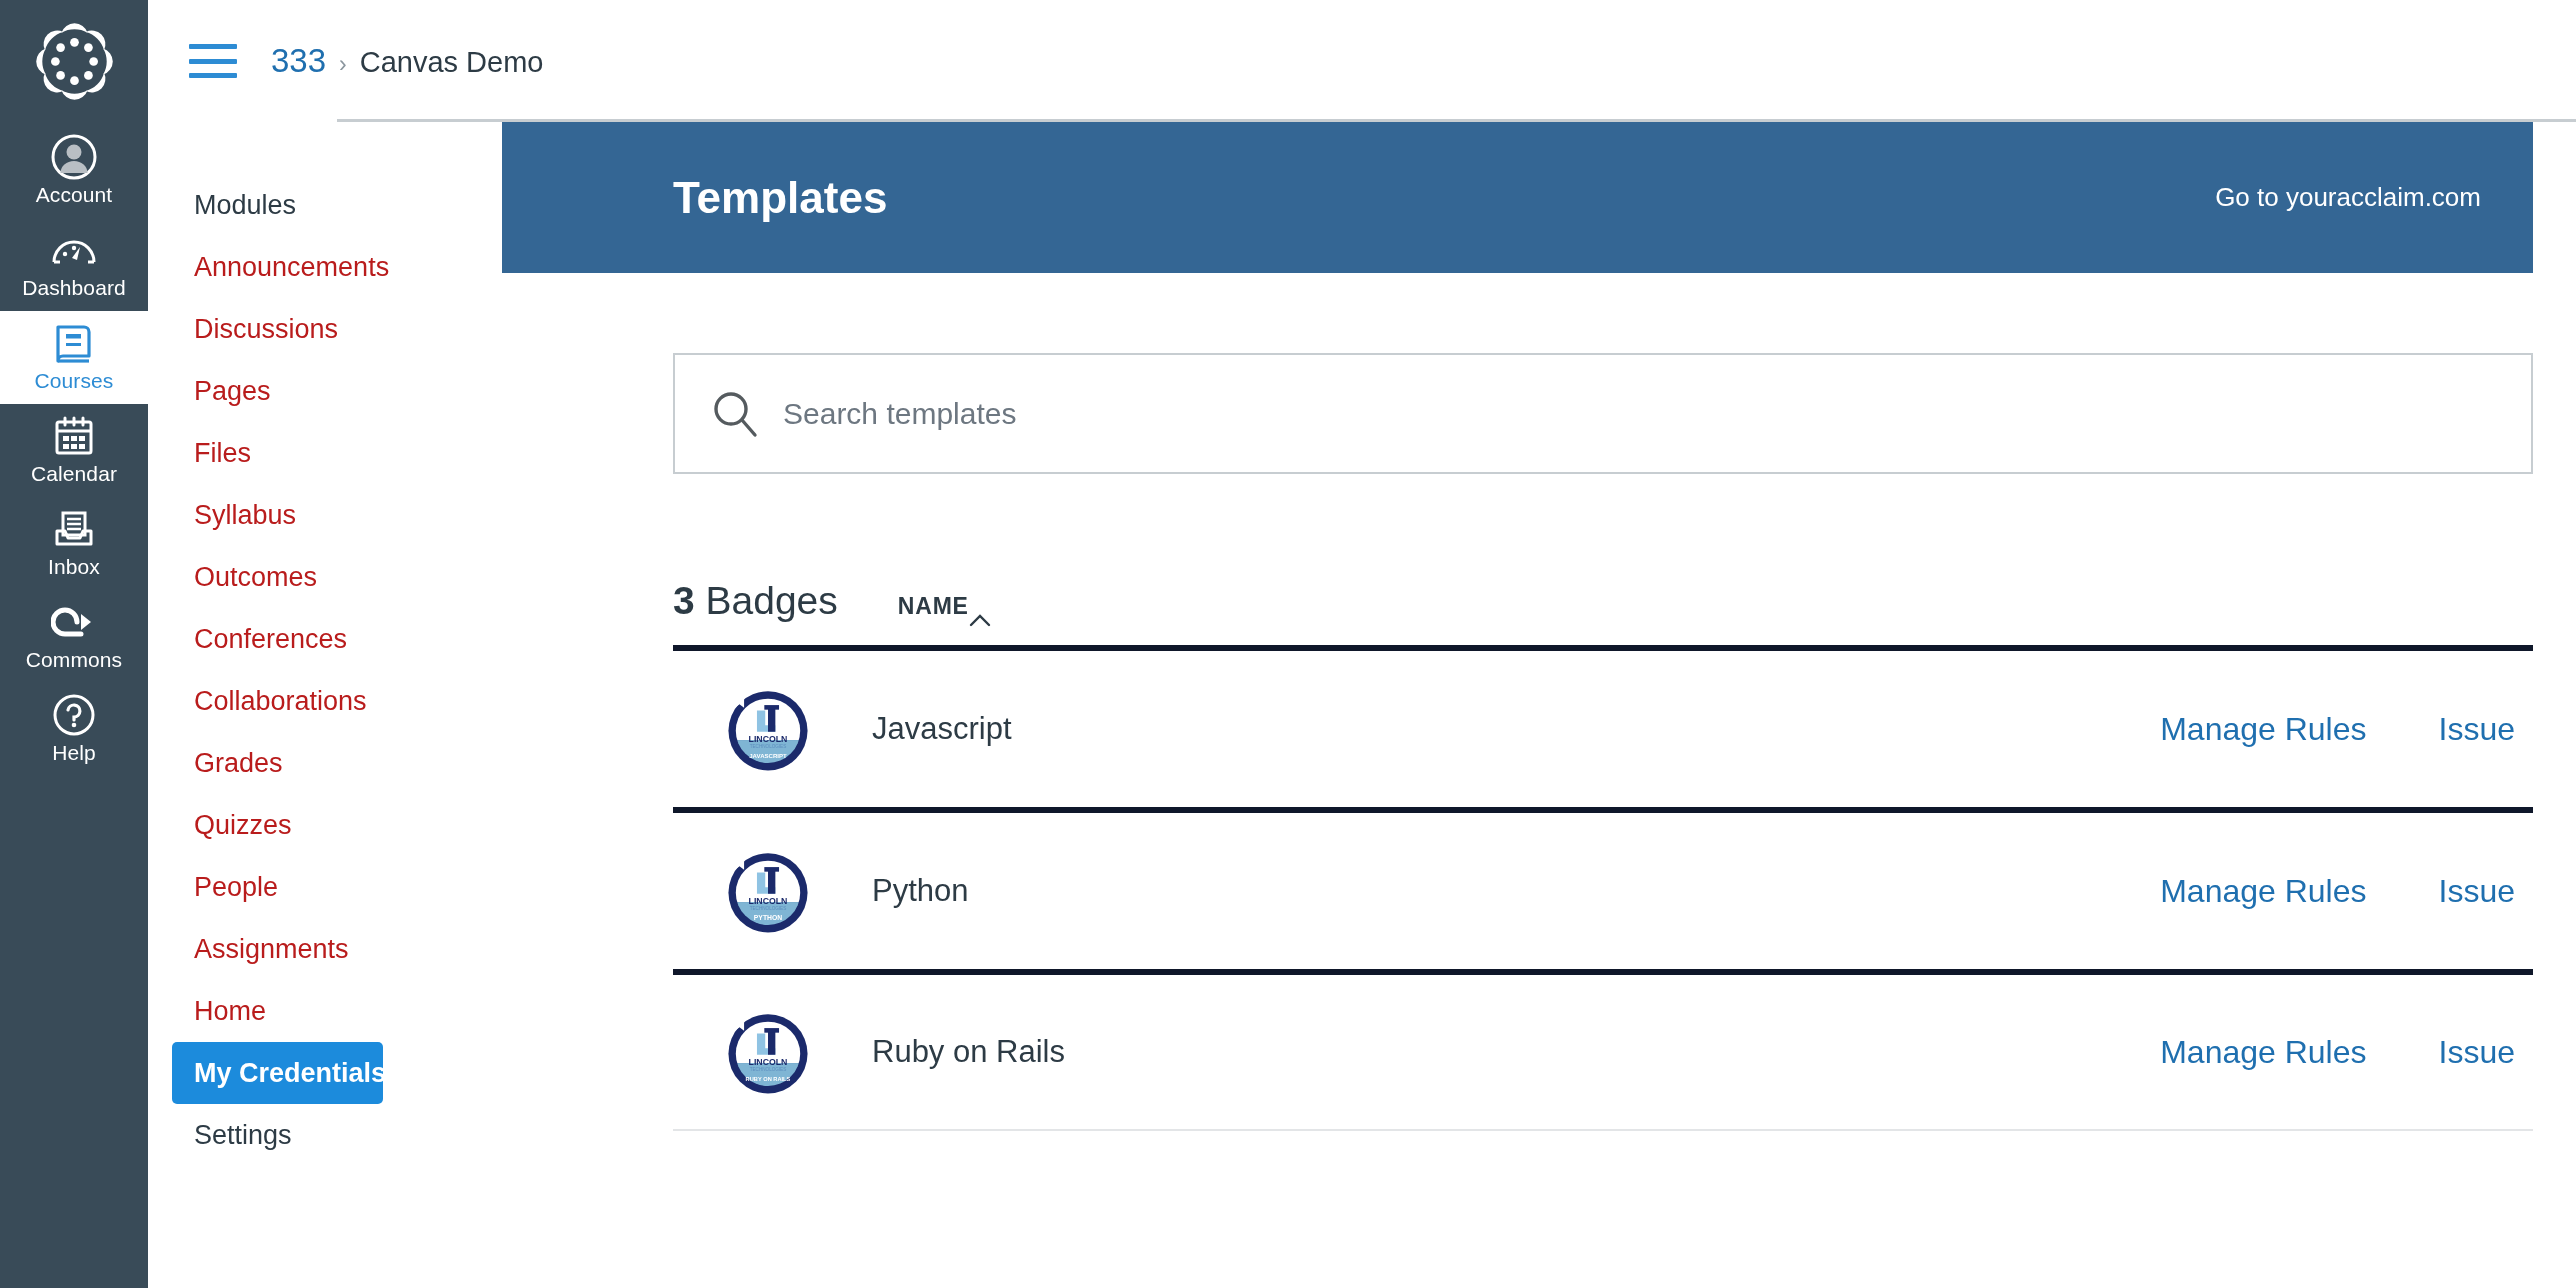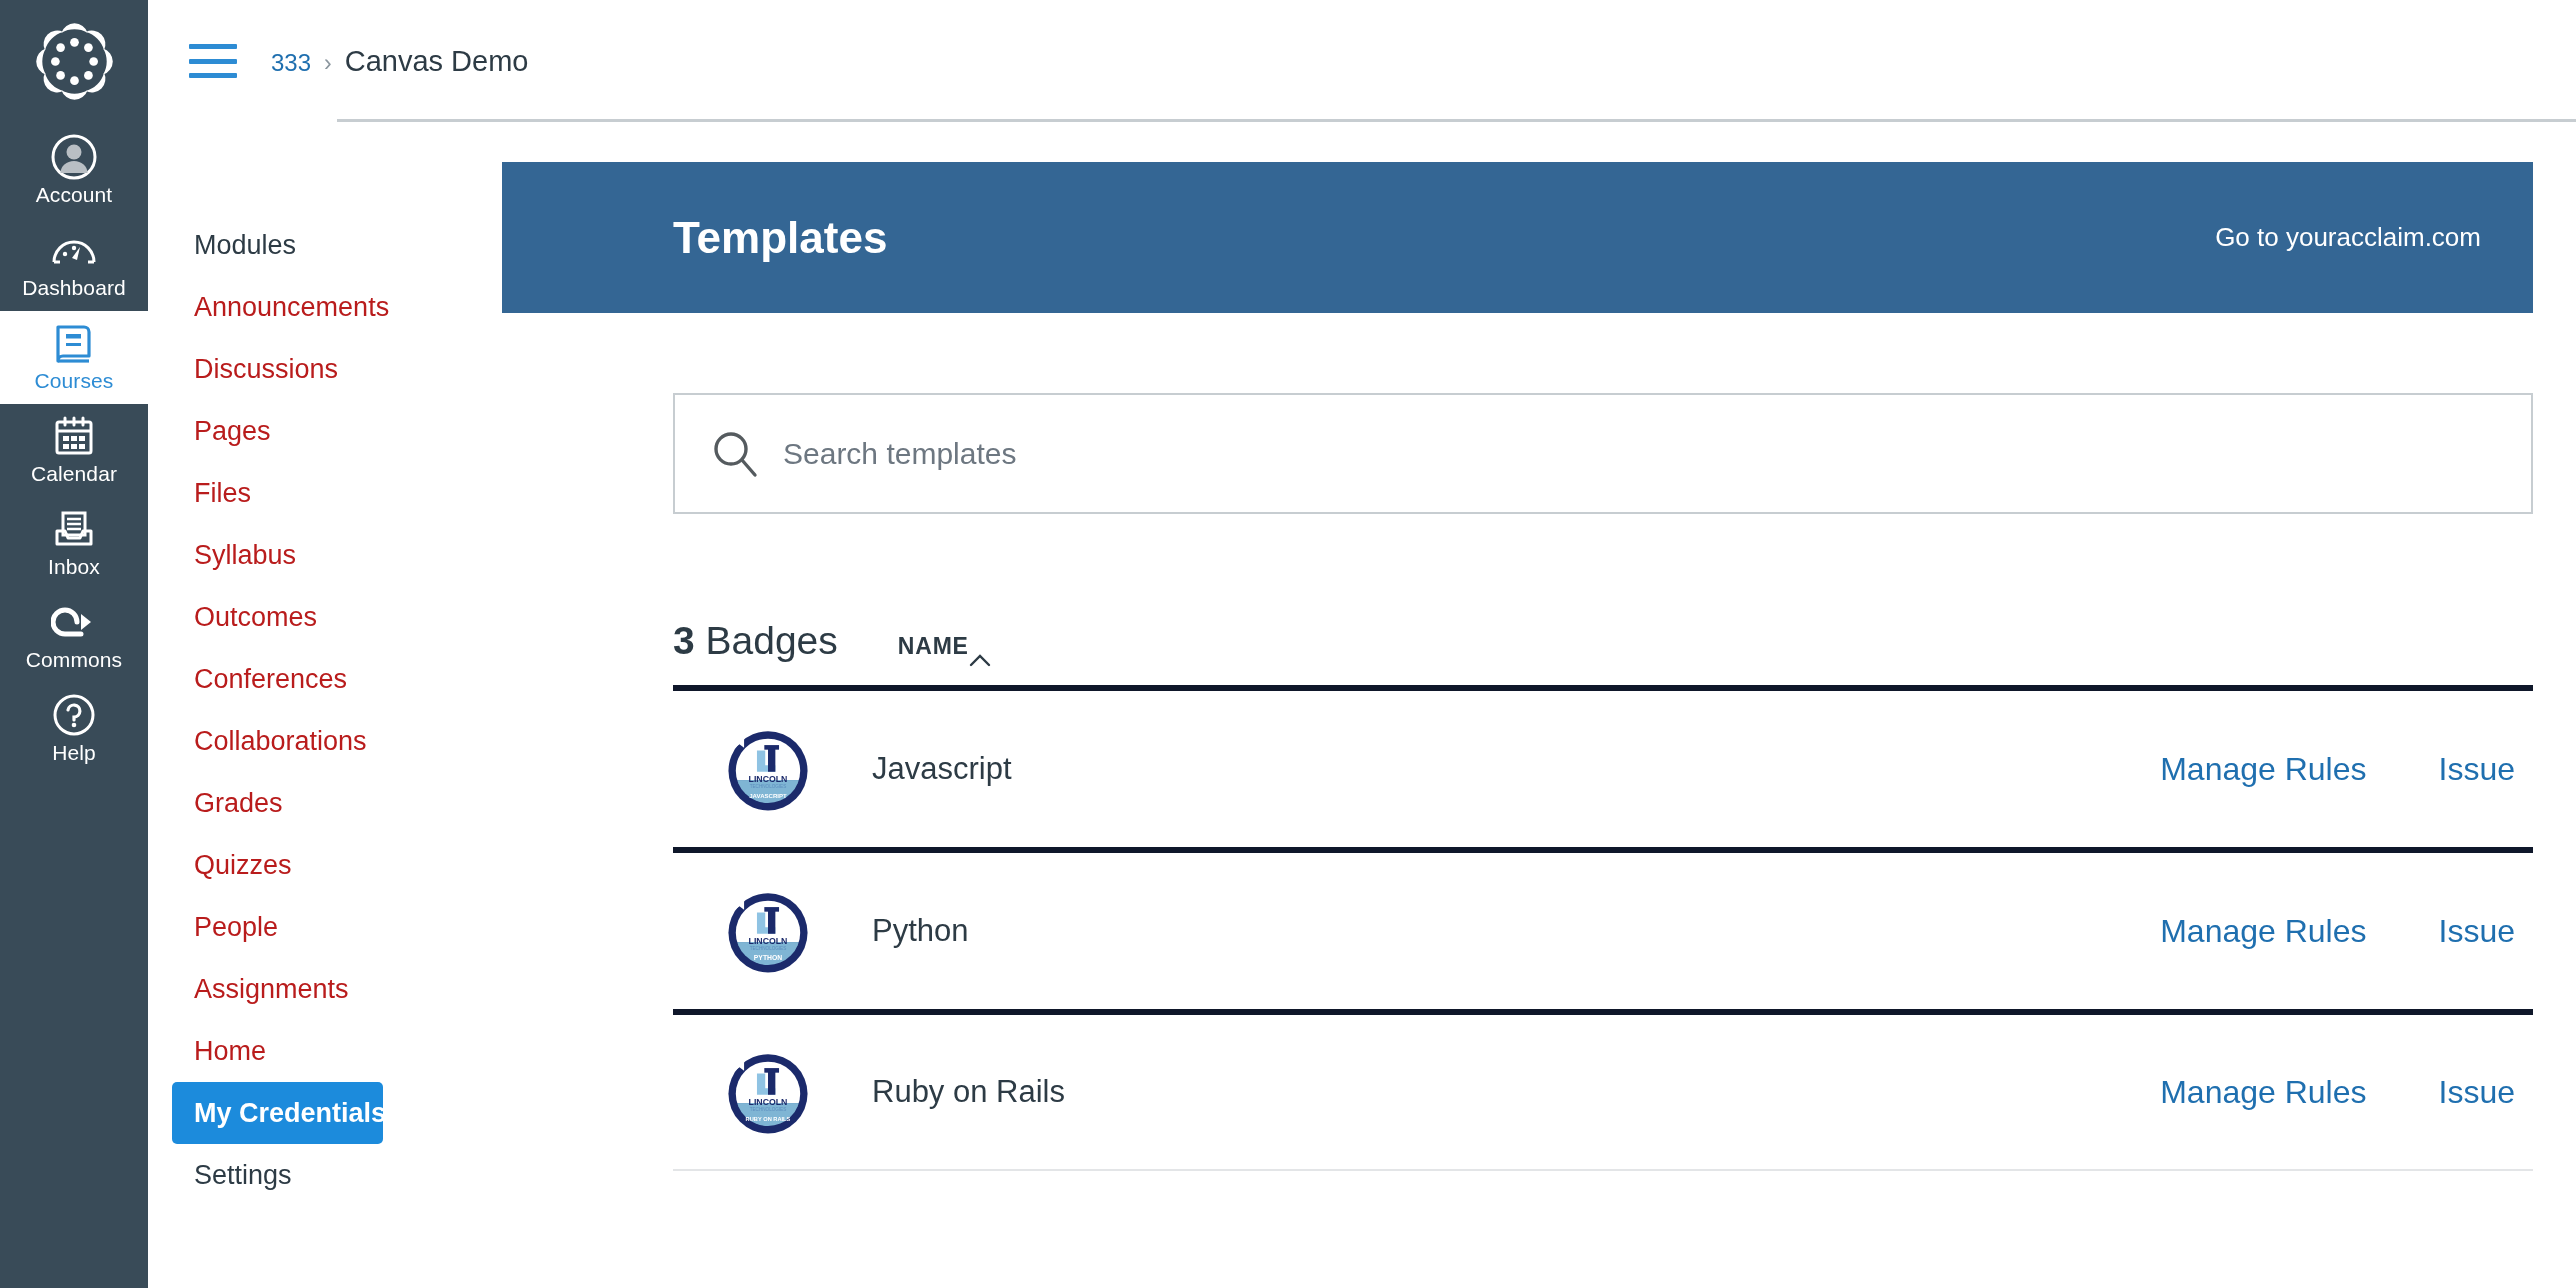--- a/index.html
+++ b/index.html
@@ -33,27 +33,27 @@
   .gnav-label { font-size: 21px; line-height: 26px; margin-top: 2px; letter-spacing: 0.1px; }
 
   
   .right { flex: 1; display: flex; flex-direction: column; background: #ffffff; min-width: 0; }
 
   
   .crumbbar { height: 122px; flex: 0 0 122px; display: flex; align-items: center; padding-left: 41px; position: relative; }
   .hamburger { width: 48px; height: 34px; display: flex; flex-direction: column; justify-content: space-between; cursor: pointer; margin-right: 34px; }
   .hamburger span { display: block; height: 5px; background: #2D8CD4; border-radius: 1px; }
   .crumbs { display: flex; align-items: baseline; gap: 13px; }
-  .crumb-link { color: #1F6FAF; font-size: 24px; text-decoration: none; cursor: pointer; }
+  .crumb-link { color: #1F6FAF; font-size: 33px; text-decoration: none; cursor: pointer; }
   .crumb-sep { color: #8b969e; font-size: 23px; }
   .crumb-current { color: #2D3B45; font-size: 29px; }
   .crumb-rule { position: absolute; left: 189px; right: 0; bottom: 0; height: 3px; background: #C7CDD1; }
 
   
-  .body-row { flex: 1; display: flex; min-height: 0; margin-top: 40px; }
+  .body-row { flex: 1; display: flex; min-height: 0; }
 
   
   .course-nav { width: 354px; flex: 0 0 354px; padding: 52px 0 0 24px; }
   .cnav-item {
     display: block;
     font-size: 27px; line-height: 32px;
     color: #b91c1c;
     padding: 15px 22px 15px 22px;
     margin-right: 119px;
     text-decoration: none;

